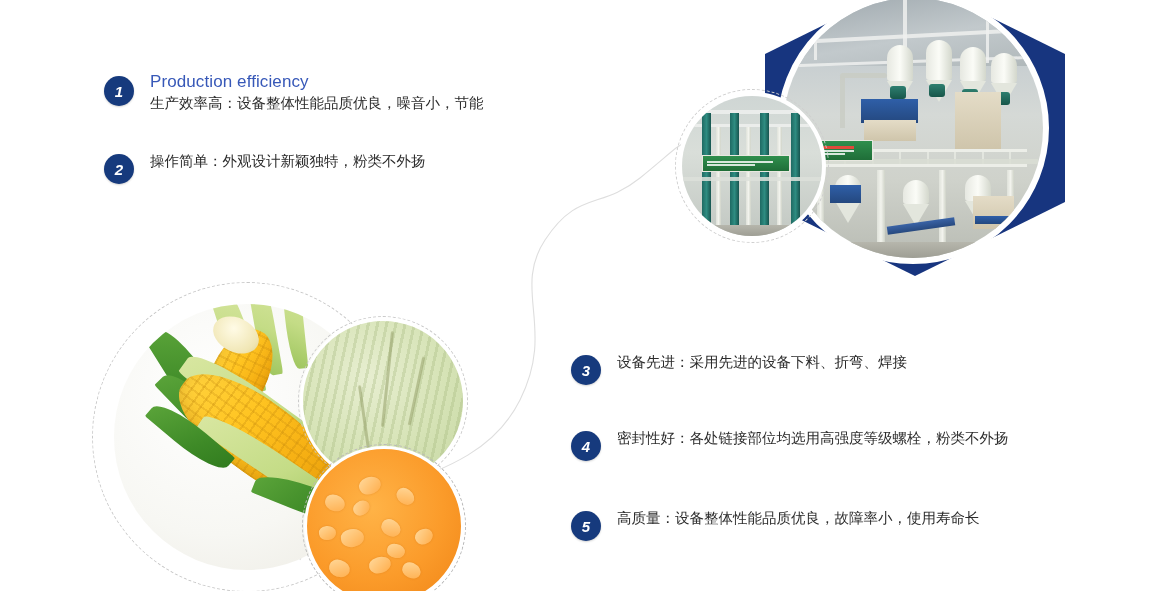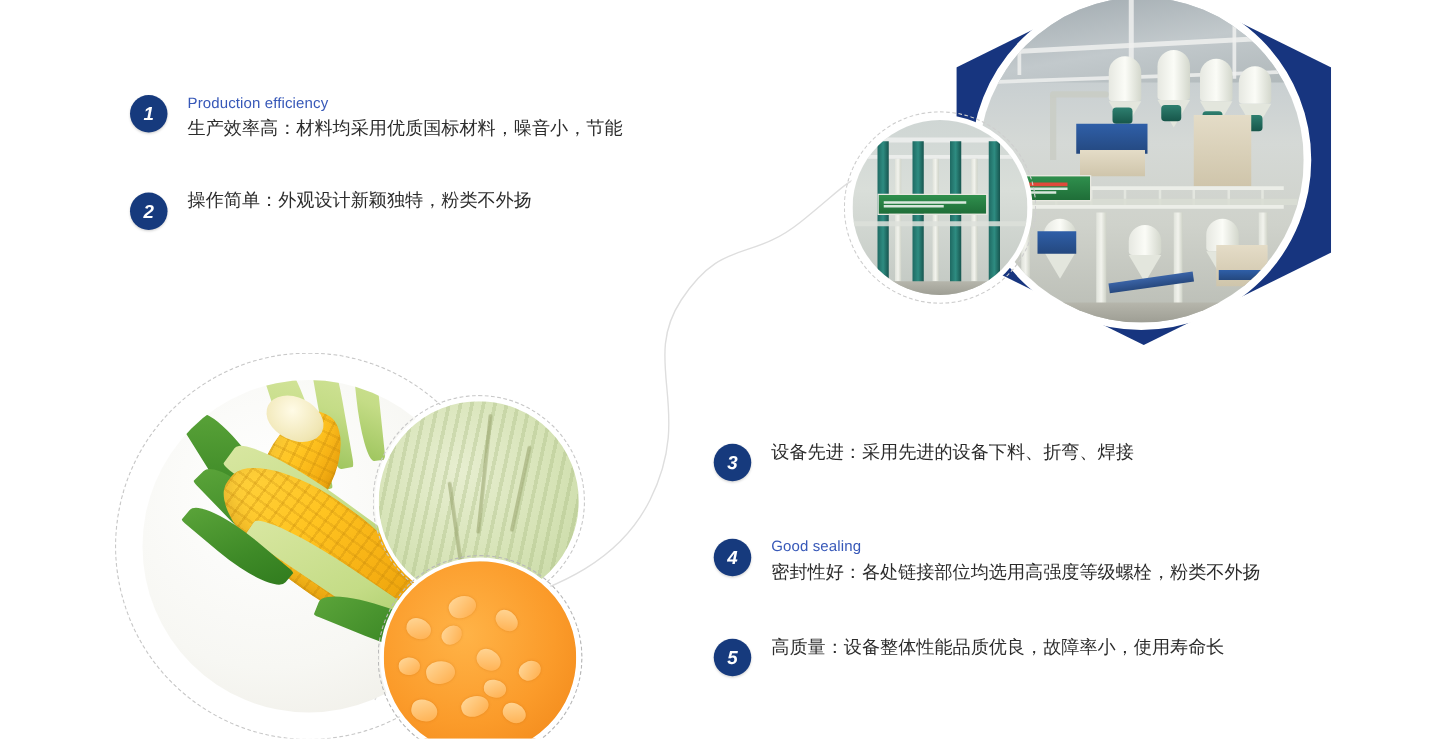--- a/index.html
+++ b/index.html
@@ -41,21 +41,21 @@
     line-height: 1;
     box-shadow: 0 1px 2px rgba(0,0,0,0.18);
     user-select: none;
   }
   .feat-text {
     margin-left: 16px;
     margin-top: -4px;
   }
   .feat-title {
     color: #3758b8;
-    font-size: 12px;
+    font-size: 17px;
     line-height: 20px;
     letter-spacing: 0.1px;
     white-space: nowrap;
   }
   .feat-desc {
     color: #2c2c2c;
     font-size: 14.5px;
     line-height: 21px;
     white-space: nowrap;
     margin-top: 1px;
@@ -381,42 +381,41 @@
       <div class="kernel" style="left:30%;top:34%;width:17px;height:14px;transform:rotate(-40deg);"></div>
       <div class="kernel" style="left:52%;top:62%;width:18px;height:14px;transform:rotate(8deg);"></div>
       <div class="kernel" style="left:8%;top:50%;width:17px;height:14px;transform:rotate(-6deg);"></div>
     </div>
   </div>
 
   <div class="feature" id="feature-1" style="left:104px; top:76px;">
     <div class="badge">1</div>
     <div class="feat-text">
       <div class="feat-title">Production efficiency</div>
-      <div class="feat-desc">生产效率高：材料均采用优质国标材料，噪音小，节能</div>
+      <div class="feat-desc">生产效率高：设备整体性能品质优良，噪音小，节能</div>
     </div>
   </div>
 
   <div class="feature" id="feature-2" style="left:104px; top:154px;">
     <div class="badge">2</div>
     <div class="feat-text">
       <div class="feat-desc">操作简单：外观设计新颖独特，粉类不外扬</div>
     </div>
   </div>
 
   <div class="feature" id="feature-3" style="left:571px; top:355px;">
     <div class="badge">3</div>
     <div class="feat-text">
       <div class="feat-desc">设备先进：采用先进的设备下料、折弯、焊接</div>
     </div>
   </div>
 
   <div class="feature" id="feature-4" style="left:571px; top:431px;">
     <div class="badge">4</div>
     <div class="feat-text">
-      <div class="feat-title">Good sealing</div>
       <div class="feat-desc">密封性好：各处链接部位均选用高强度等级螺栓，粉类不外扬</div>
     </div>
   </div>
 
   <div class="feature" id="feature-5" style="left:571px; top:511px;">
     <div class="badge">5</div>
     <div class="feat-text">
       <div class="feat-desc">高质量：设备整体性能品质优良，故障率小，使用寿命长</div>
     </div>
   </div>

